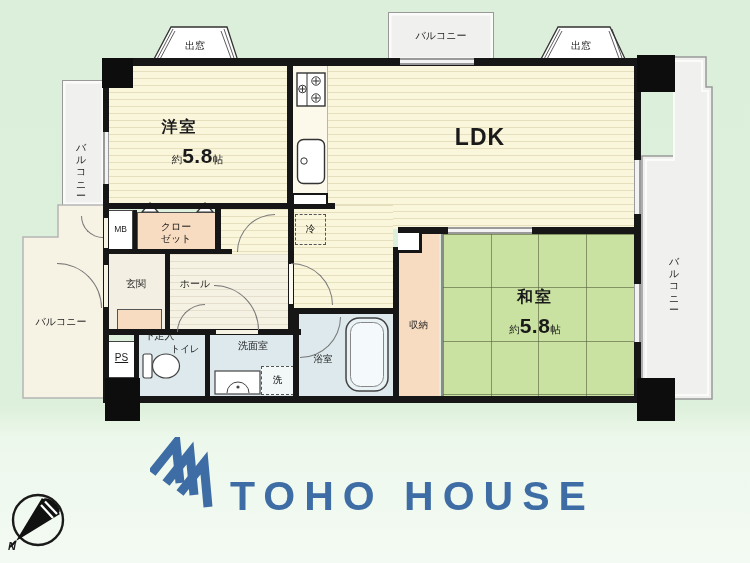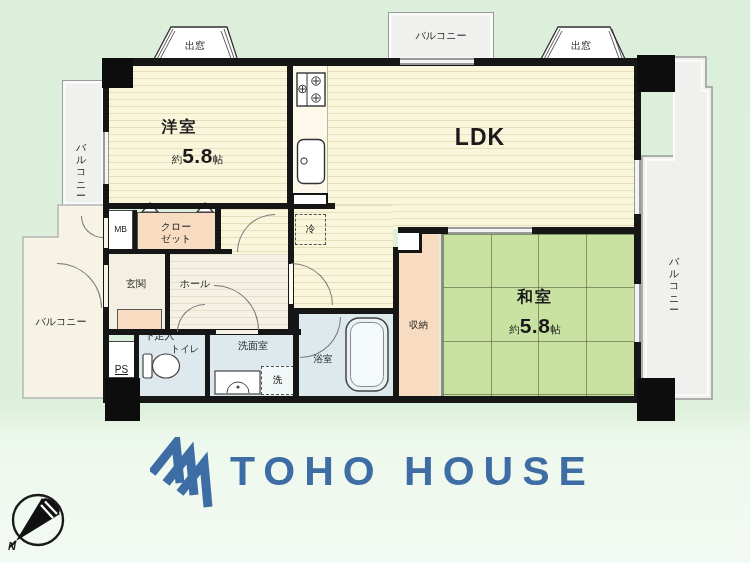--- a/index.html
+++ b/index.html
@@ -197,34 +197,34 @@
   <div class="lbl lbl-room" style="left:465px;top:288px;width:140px;">和室</div>
   <div class="lbl" style="left:465px;top:314px;width:140px;">
     <span class="sz-sm">約</span><span class="sz-lg">5.8</span><span class="sz-sm">帖</span>
   </div>
 
   <div class="lbl lbl-sm" style="left:110px;top:278px;width:52px;">玄関</div>
   <div class="lbl lbl-sm" style="left:166px;top:278px;width:58px;">ホール</div>
   <div class="lbl lbl-xs" style="left:117px;top:330px;width:45px;margin-left:20px;">下足入</div>
   <div class="lbl lbl-xs" style="left:156px;top:221px;width:40px;word-break:break-all;">クローゼット</div>
   <div class="lbl lbl-xs" style="left:108px;top:225px;width:25px;font-size:8.5px;">MB</div>
-  <div class="lbl lbl-xs" style="left:108px;top:364px;width:27px;text-decoration:underline;">PS</div>
+  <div class="lbl lbl-xs" style="left:108px;top:352px;width:27px;text-decoration:underline;">PS</div>
   <div class="lbl lbl-xs" style="left:164px;top:344px;width:42px;font-size:9.5px;">トイレ</div>
   <div class="lbl lbl-sm" style="left:222px;top:340px;width:62px;">洗面室</div>
   <div class="lbl lbl-xs" style="left:303px;top:354px;width:40px;font-size:9.5px;">浴室</div>
   <div class="lbl lbl-xs" style="left:398px;top:320px;width:41px;font-size:9.5px;">収納</div>
 
   <svg class="abs" style="left:150px;top:437px;" width="70" height="74">
     <g fill="none" stroke="#3e6da5" stroke-width="9" stroke-linejoin="miter">
       <polyline points="2,36 26,6 30,46"></polyline>
       <polyline points="16,46 40,16 44,58"></polyline>
       <polyline points="30,56 54,26 58,70"></polyline>
     </g>
   </svg>
-  <div class="abs logo-text" style="left:230px;top:448px;">TOHO HOUSE</div>
+  <div class="abs logo-text" style="left:230px;top:473px;">TOHO HOUSE</div>
 
   <svg class="abs" style="left:8px;top:492px;" width="64" height="64">
     <circle cx="30" cy="28" r="25" fill="none" stroke="#1a1a1a" stroke-width="2.4"></circle>
     <polygon points="8,49 34,6 52,22" fill="#111"></polygon>
     <ellipse cx="43" cy="14" rx="10.5" ry="5" fill="#111" transform="rotate(40 43 14)"></ellipse>
     <line x1="33" y1="13" x2="45" y2="26" stroke="#fff" stroke-width="2.2"></line>
     <line x1="37" y1="9.5" x2="49" y2="22" stroke="#fff" stroke-width="2.2"></line>
     <line x1="8" y1="49" x2="2" y2="55" stroke="#111" stroke-width="2.2"></line>
   </svg>
   <span class="lbl" style="left:8px;top:540px;font-size:11px;font-weight:700;font-style:italic;">N</span>

